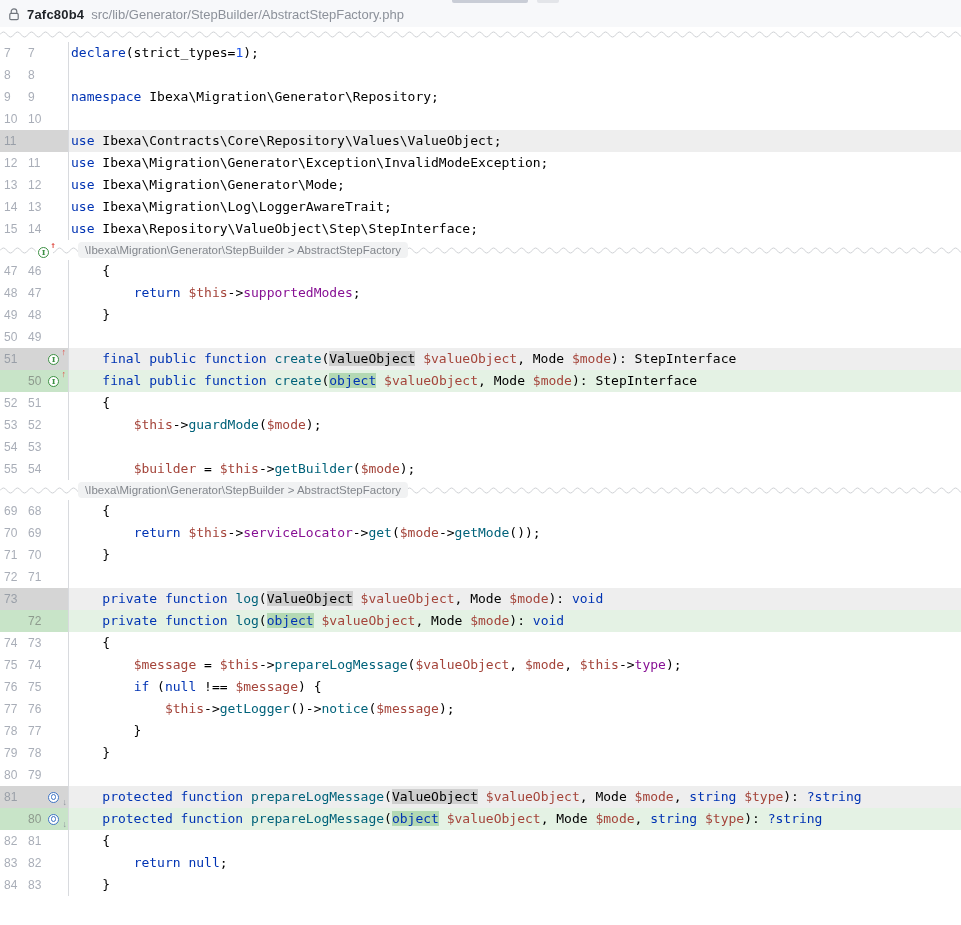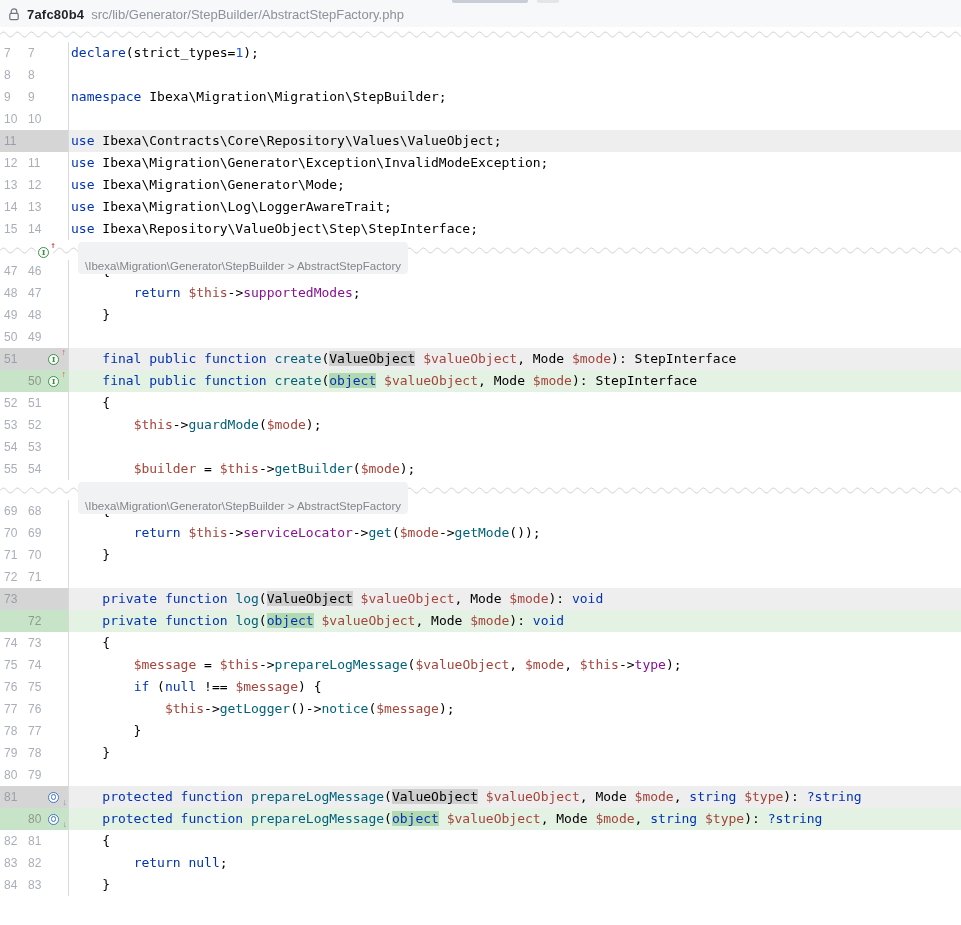--- a/index.html
+++ b/index.html
@@ -39,21 +39,21 @@
   .line.add .gutter{background:var(--add-gutter-bg);color:#8d9a8d}
   .line.add .code{background:var(--add-line-bg)}
 
   .c-k{color:var(--keyword)} .c-p{color:var(--plain)} .c-v{color:var(--variable)}
   .c-f{color:var(--field)} .c-m{color:var(--method)} .c-n{color:var(--number)}
   .bg-d{background:var(--del-word-bg)} .bg-a{background:var(--add-word-bg)}
 
   .sep-row{position:relative;height:20px}
   .sep-row svg{position:absolute;left:0;top:6px}
   .sep-label{position:absolute;left:78px;top:2px;height:16px;line-height:16px;
-    background:#f1f2f3;border-radius:4px;padding:16px 7px;font-size:11.5px;color:#82868c;
+    background:#f1f2f3;border-radius:4px;padding:0 7px;font-size:11.5px;color:#82868c;
     font-family:"Liberation Sans",sans-serif;white-space:nowrap}
   .sep-icon-holder{position:absolute;left:36px;top:3px;background:#ffffff;padding:0 2px}
 
   .gi{position:relative;display:inline-block;width:13px;height:13px}
   .gi .circ{display:block;width:11px;height:11px;margin-top:1px;border:1.4px solid var(--impl-green);
     border-radius:50%;font-family:"DejaVu Serif",serif;font-size:8px;font-weight:bold;
     color:var(--impl-green);text-align:center;line-height:8px;background:#fff}
   .gi.over .circ{border-color:var(--override-blue);position:relative}
   .gi.over .circ::after{content:'';position:absolute;left:1.6px;top:1.6px;right:1.6px;bottom:1.6px;
     border:1.4px solid var(--override-blue);border-radius:50%}
@@ -102,21 +102,21 @@
         <span class="icon-slot"></span>
       </div>
       <div class="code"></div>
     </div>
     <div class="line">
       <div class="gutter">
         <span class="num old">9</span>
         <span class="num new">9</span>
         <span class="icon-slot"></span>
       </div>
-      <div class="code"><span class="c-k">namespace </span><span class="c-p">Ibexa\Migration\Migration\StepBuilder;</span></div>
+      <div class="code"><span class="c-k">namespace </span><span class="c-p">Ibexa\Migration\Generator\Repository;</span></div>
     </div>
     <div class="line">
       <div class="gutter">
         <span class="num old">10</span>
         <span class="num new">10</span>
         <span class="icon-slot"></span>
       </div>
       <div class="code"></div>
     </div>
     <div class="line del">

